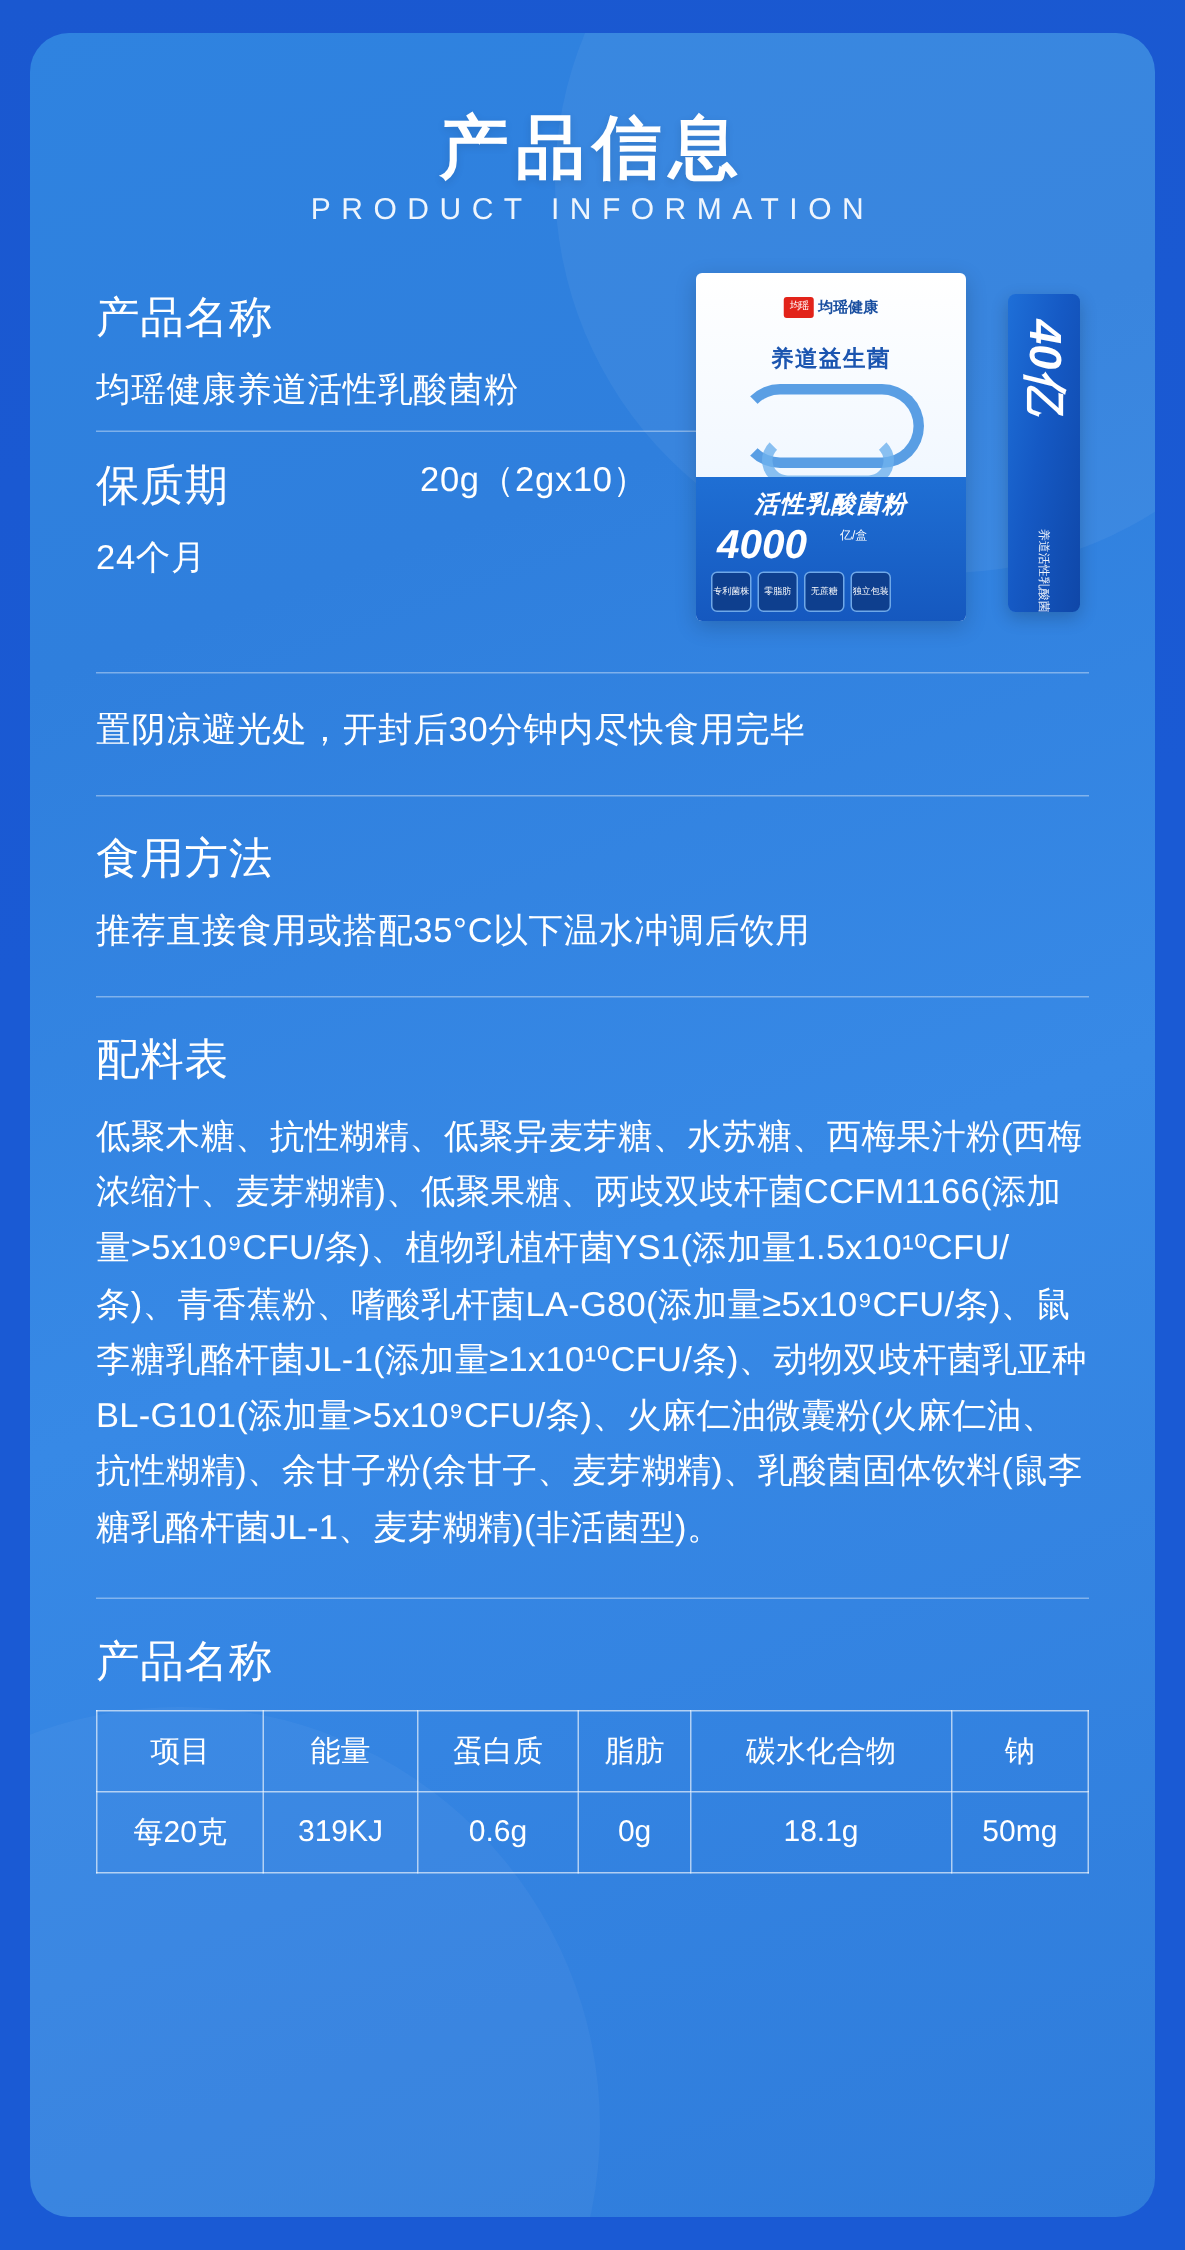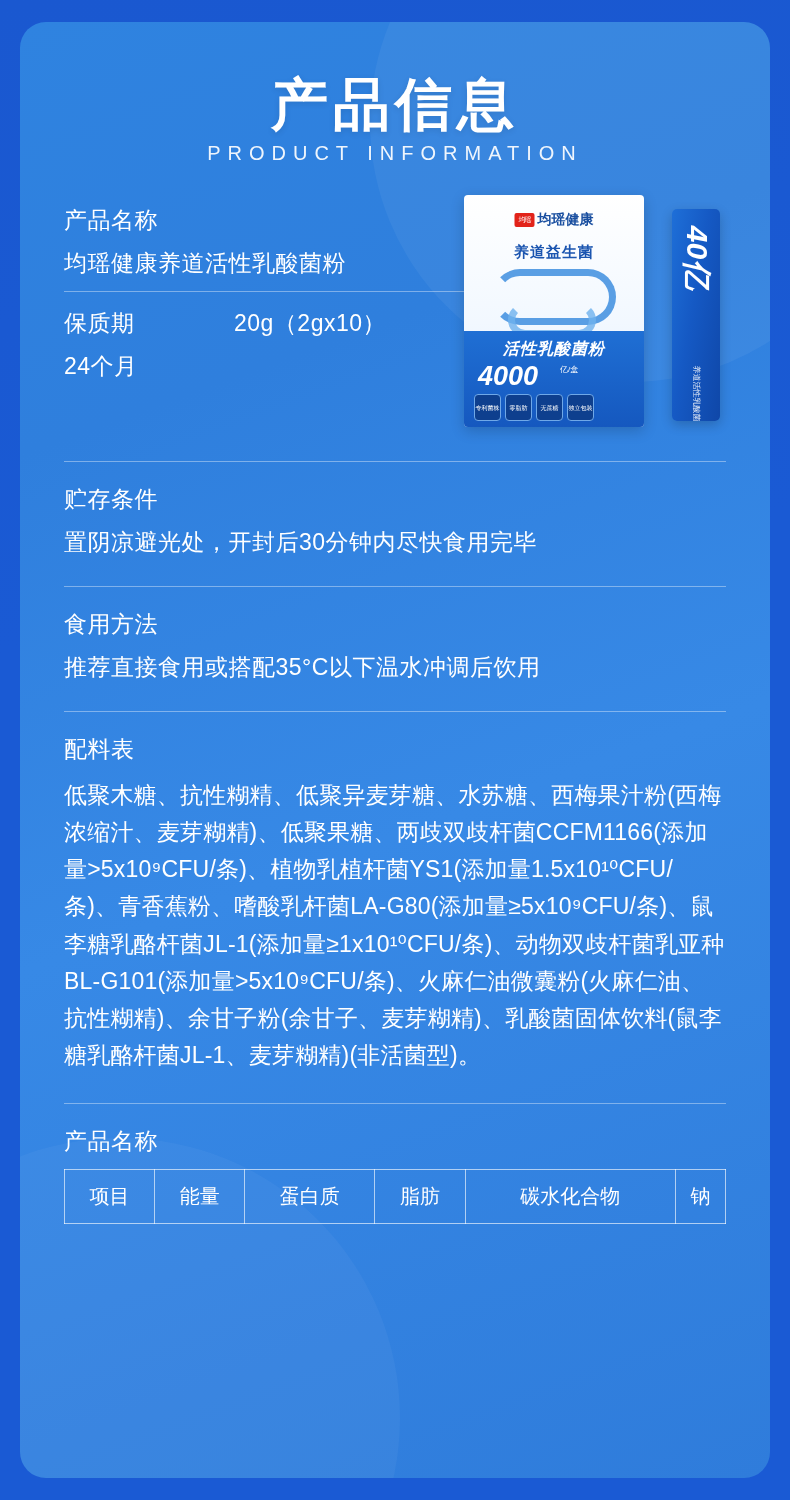--- a/index.html
+++ b/index.html
@@ -41,56 +41,56 @@
     position: absolute;
     left: -180px; bottom: -220px;
     width: 560px; height: 560px;
     border-radius: 50%;
     background: rgba(255,255,255,0.04);
   }
   .inner { position: relative; z-index: 2; padding: 38px 44px 0 44px; }
 
   .title {
     text-align: center;
-    font-size: 57px;
+    font-size: 46px;
     letter-spacing: 5px;
     font-weight: 700;
     line-height: 1.15;
     margin: 12px 0 4px 0;
     text-shadow: 0 2px 6px rgba(0,0,0,0.10);
   }
   .subtitle {
     text-align: center;
     font-size: 20px;
     letter-spacing: 7px;
     color: rgba(255,255,255,0.92);
     font-weight: 400;
     margin-bottom: 34px;
   }
 
   .section { position: relative; padding: 6px 0 16px 0; }
   .label {
-    font-size: 23px;
+    font-size: 29px;
     font-weight: 400;
     color: #ffffff;
     margin-bottom: 12px;
     letter-spacing: 0.5px;
   }
   .value {
     font-size: 23px;
     color: #ffffff;
     letter-spacing: 0.5px;
   }
   .divider {
     height: 1px;
     background: rgba(255,255,255,0.38);
     margin: 12px 0 16px 0;
   }
 
-  .row-two { display: flex; }
+  .row-two { display: flex; gap: 46px; }
   .col-a { width: 170px; }
   .col-b { flex: 1; }
 
   .top-block { position: relative; min-height: 250px; }
   .top-text { width: 430px; }
 
   
   .product {
     position: absolute;
     right: -8px;
@@ -111,21 +111,21 @@
     position: absolute; top: 16px; left: 50%; transform: translateX(-50%);
     display: flex; align-items: center; gap: 3px;
   }
   .box-logo .mark {
     width: 20px; height: 14px; border-radius: 2px;
     background: #e2231a;
   }
   .box-logo .mark-t {
     font-size: 7px; color: #fff; text-align: center; line-height: 14px; letter-spacing: -1px;
   }
-  .box-logo .txt { font-size: 14px; color: #1a4fa0; font-weight: 700; letter-spacing: 0; }
+  .box-logo .txt { font-size: 10px; color: #1a4fa0; font-weight: 700; letter-spacing: 0; }
   .box-sub {
     position: absolute; top: 48px; width: 100%; text-align: center;
     font-size: 15px; color: #1b55b0; font-weight: 700; letter-spacing: 1px;
   }
   .box-art {
     position: absolute; top: 74px; left: 28px;
     width: 124px; height: 56px;
     border: 7px solid #3f8fe0;
     border-radius: 28px;
     border-left-color: transparent;
@@ -260,21 +260,20 @@
           <div class="stick">
             <div class="stick-num">40亿</div>
             <div class="stick-txt">养道活性乳酸菌粉</div>
           </div>
         </div>
       </div>
 
       <div class="divider"></div>
 
       <div class="section">
-        <div class="label">贮存条件</div>
         <div class="value">置阴凉避光处，开封后30分钟内尽快食用完毕</div>
       </div>
 
       <div class="divider"></div>
 
       <div class="section">
         <div class="label">食用方法</div>
         <div class="value">推荐直接食用或搭配35°C以下温水冲调后饮用</div>
       </div>
 
@@ -294,19 +293,27 @@
             <tr>
               <th>项目</th>
               <th>能量</th>
               <th>蛋白质</th>
               <th>脂肪</th>
               <th>碳水化合物</th>
               <th>钠</th>
             </tr>
           </thead>
           <tbody>
+            <tr>
+              <td>每20克</td>
+              <td>319KJ</td>
+              <td>0.6g</td>
+              <td>0g</td>
+              <td>18.1g</td>
+              <td>50mg</td>
+            </tr>
           </tbody>
         </table>
       </div>
 
     </div>
   </div>
 </div>
 
 </body></html>

